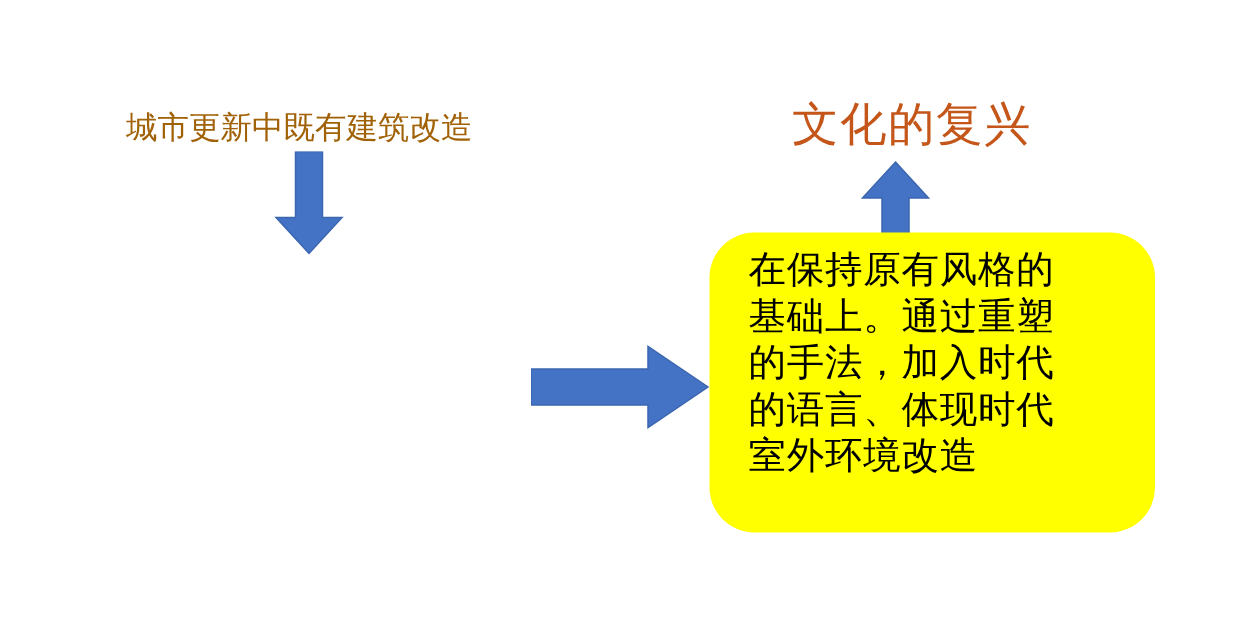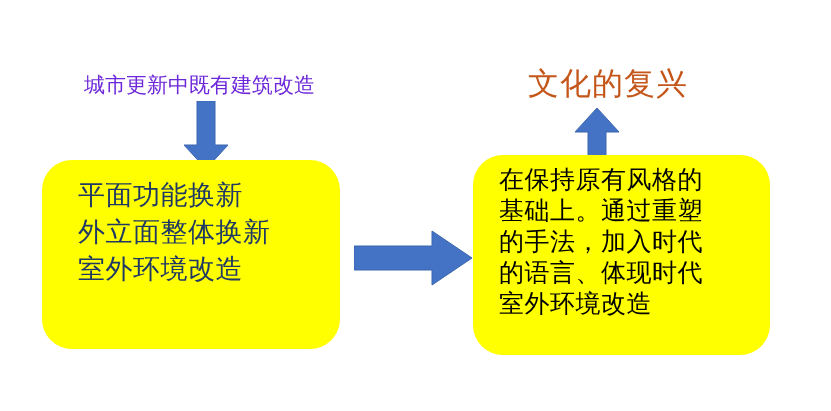--- a/index.html
+++ b/index.html
@@ -18,21 +18,21 @@
     overflow: hidden;
   }
   .abs { position: absolute; }
 
   
   .title-left {
     left: 84px;
     top: 74px;
     font-size: 21px;
     line-height: 1.1;
-    color: #6d28d9;
+    color: #a16207;
     white-space: nowrap;
     letter-spacing: 0px;
     text-align: center;
   }
   .title-right {
     left: 528px;
     top: 66px;
     font-size: 31px;
     line-height: 1.1;
     color: #c5561a;
@@ -87,25 +87,20 @@
 <div id="canvas">
 
   <div class="abs title-left">城市更新中既有建筑改造</div>
 
   <div class="abs" style="left:182px; top:101px; width:48px; height:70px;">
     <svg class="arrow-svg" width="48" height="70" viewBox="0 0 48 70" xmlns="http://www.w3.org/2000/svg">
       <polygon points="15,0 33,0 33,44 46,44 24,68 2,44 15,44" fill="#4472c4" stroke="#3b66b0" stroke-width="1"></polygon>
     </svg>
   </div>
 
-  <div class="abs ybox box-left">
-    <div class="box-text box-left-text">平面功能换新
-外立面整体换新
-室外环境改造</div>
-  </div>
 
   <div class="abs" style="left:354px; top:228px; width:120px; height:60px;">
     <svg class="arrow-svg" width="120" height="60" viewBox="0 0 120 60" xmlns="http://www.w3.org/2000/svg">
       <polygon points="0,18 78,18 78,3 118,30 78,57 78,42 0,42" fill="#4472c4" stroke="#3b66b0" stroke-width="1"></polygon>
     </svg>
   </div>
 
   <div class="abs title-right">文化的复兴</div>
 
   <div class="abs" style="left:573px; top:106px; width:48px; height:72px;">

